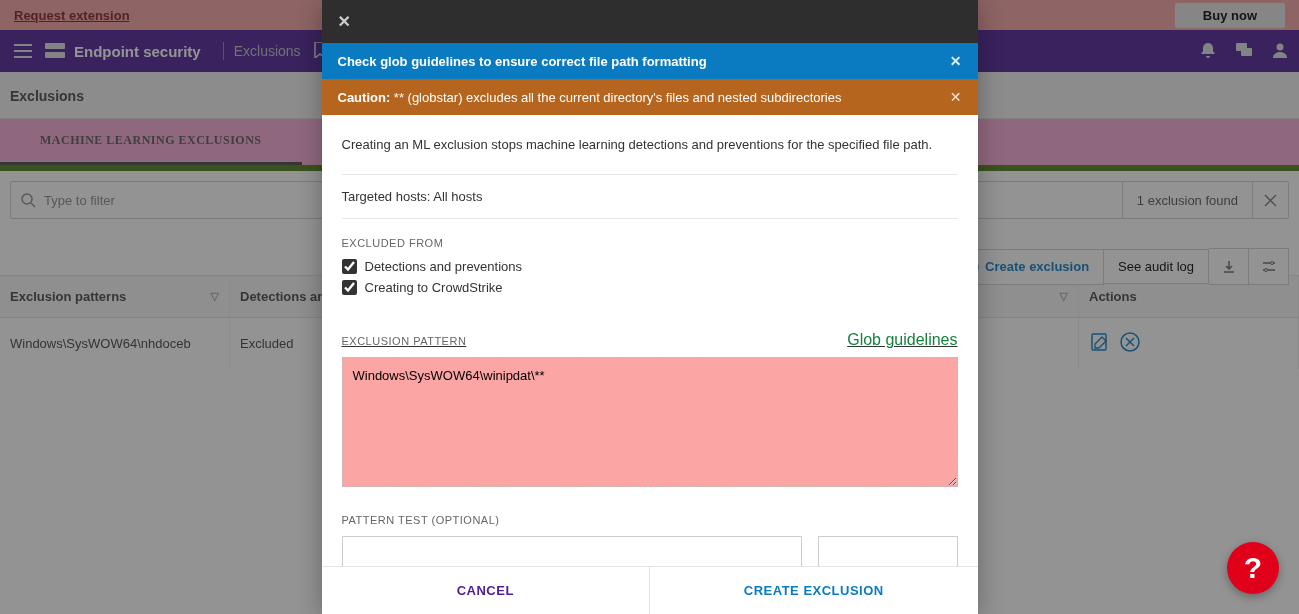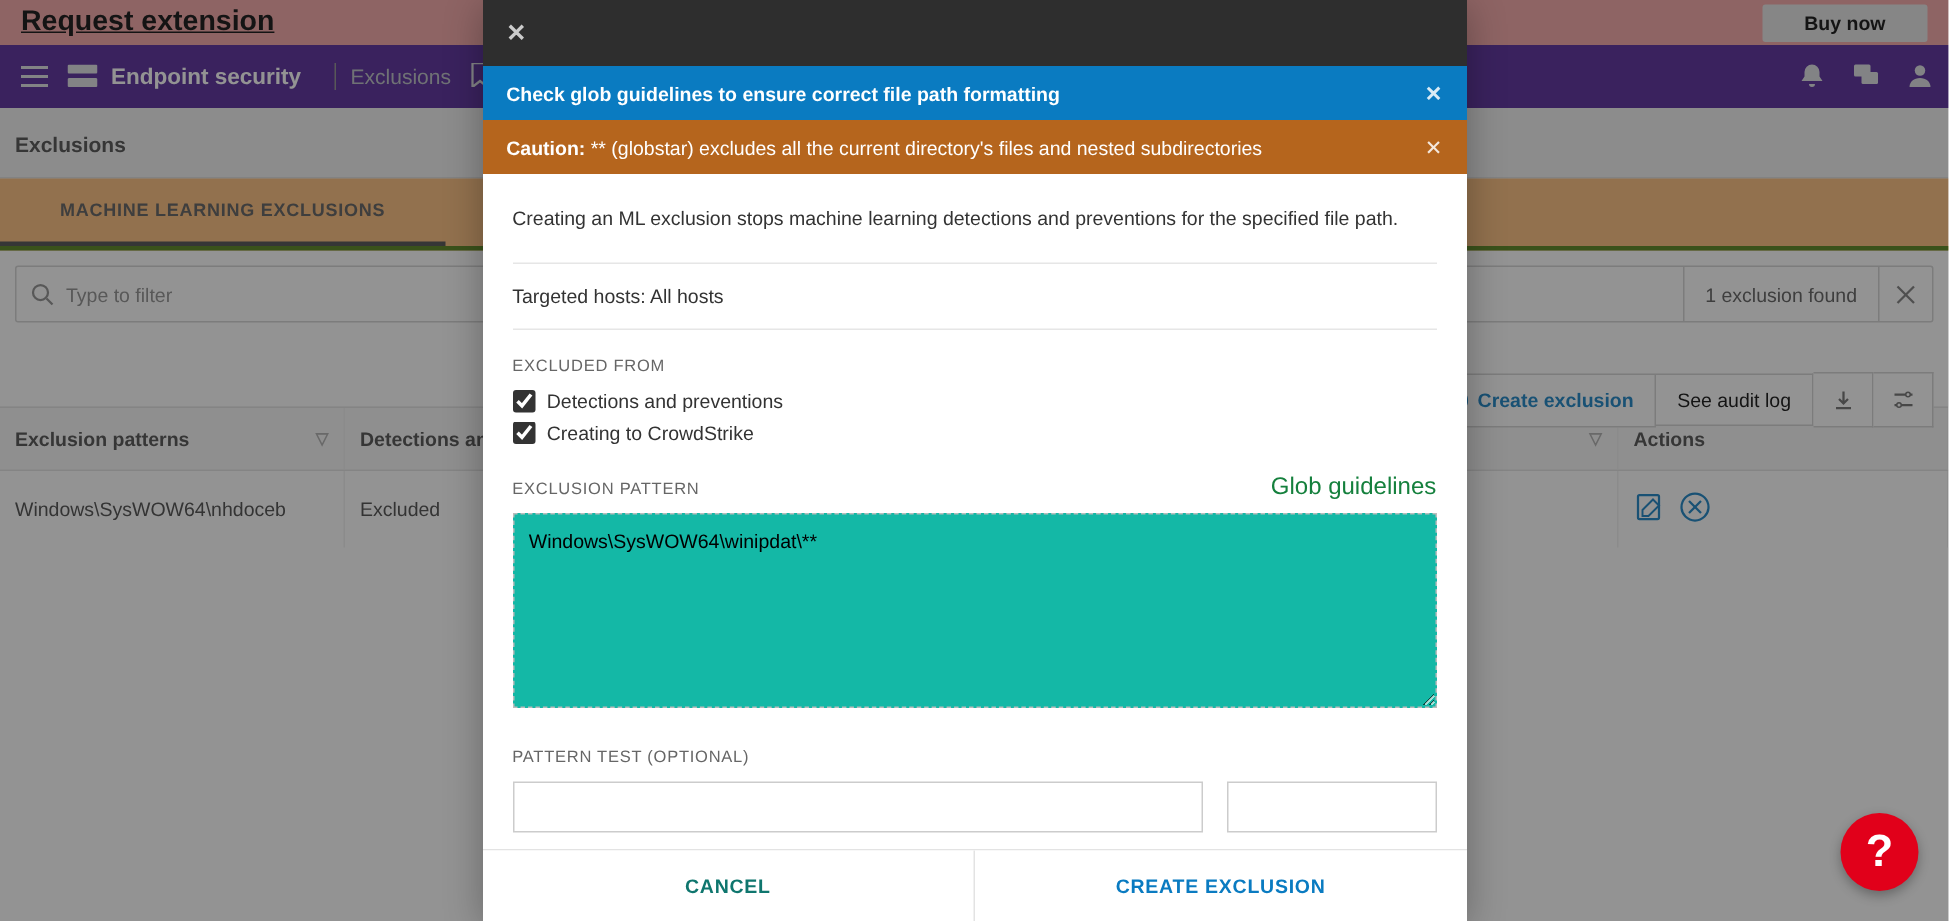--- a/index.html
+++ b/index.html
@@ -1,36 +1,36 @@
 <!DOCTYPE html>
 <html><head>
 <meta charset="utf-8">
 <style>
   * { box-sizing: border-box; margin: 0; padding: 0; }
   html, body { width: 1299px; height: 614px; font-family: -apple-system, "Segoe UI", Arial, sans-serif; font-size: 13px; color: #333; overflow: hidden; background: #fff; }
 
   
   .page { position: relative; width: 100%; height: 100%; }
   .trial-banner { height: 30px; background: #f5a0a0; display: flex; align-items: center; padding: 0 14px; justify-content: space-between; }
-  .trial-banner a { color: #000000; font-size: 19px; text-decoration: underline; font-weight: 600; }
+  .trial-banner a { color: #7f1d1d; font-size: 13px; text-decoration: underline; font-weight: 600; }
   .trial-banner .trial-center { position: absolute; left: 50%; transform: translateX(-50%); font-weight: 700; color: #333; }
   .trial-banner .buy { background: #e5e5e5; border: none; padding: 5px 28px; font-size: 13px; font-weight: 600; border-radius: 2px; cursor: pointer; }
 
   .app-bar { height: 42px; background: #4c1d95; display: flex; align-items: center; padding: 0 10px; color: #fff; }
   .app-bar .ham, .app-bar .dbicon { width: 26px; height: 26px; display:flex; align-items:center; justify-content:center; margin-right: 6px; }
   .app-bar .title { font-weight: 600; font-size: 15px; margin-right: 12px; }
   .app-bar .crumb-div { width:1px; height:18px; background:#888; margin:0 10px; }
   .app-bar .crumb { color: #b8bdc2; font-size: 14px; }
   .app-bar .bookmark { margin-left: 12px; }
   .app-bar .right { margin-left: auto; display:flex; gap:18px; }
   .app-bar svg { fill:#dcdfe3; }
 
   .page-title { padding: 16px 10px 14px; font-size: 14px; font-weight: 600; color: #444; background:#f1f1f1; border-bottom:1px solid #ddd; }
 
-  .tabs { display:flex; background:#fdba74; border-bottom:3px solid #4d7c0f; }
+  .tabs { display:flex; background:#f9a8d4; border-bottom:6px solid #4d7c0f;font-family:Liberation Serif, serif; }
   .tab { padding: 14px 40px; font-size: 12px; letter-spacing: .5px; font-weight: 600; color:#555; border-bottom: 3px solid #444; }
 
   .filter-row { display:flex; align-items:center; border:1px solid #d0d0d0; margin:10px; border-radius:2px; }
   .filter-row .search { flex:1; display:flex; align-items:center; padding:8px 10px; color:#888; }
   .filter-row .search svg { margin-right:8px; }
   .filter-row .count { padding:0 14px; color:#555; border-left:1px solid #d0d0d0; height:36px; display:flex; align-items:center; }
   .filter-row .clear { width:36px; height:36px; display:flex; align-items:center; justify-content:center; border-left:1px solid #d0d0d0; color:#777; }
 
   .toolbar-right { position:absolute; right:10px; top:248px; display:flex; align-items:center; gap:0; }
   .toolbar-right .btn { border:1px solid #d0d0d0; padding:9px 14px; background:#fff; font-size:13px; cursor:pointer; }
@@ -66,31 +66,31 @@
   .alert-warn b { font-weight:700; }
 
   .m-body { padding: 18px 20px 0; }
   .m-body p.desc { font-size:13px; color:#333; line-height:1.8; margin-bottom:18px; }
   .m-body .thosts { font-size:13px; padding: 14px 0; border-top:1px solid #e6e6e6; border-bottom:1px solid #e6e6e6; margin-bottom:18px; }
 
   .section-label { font-size:11px; letter-spacing:.5px; color:#666; margin-bottom:10px; }
   .ck-row { display:flex; align-items:center; gap:8px; margin-bottom:6px; font-size:13px; }
   .ck-row input[type=checkbox] { width:15px; height:15px; accent-color:#333; }
 
-  .pattern-head { display:flex; justify-content:space-between; align-items:baseline; margin-top:20px; }
+  .pattern-head { display:flex; justify-content:space-between; align-items:baseline; margin-top:36px;text-decoration:underline; }
   .glob-link { color:#15803d; font-size:16px; cursor:pointer; }
-  textarea.pattern { width:100%; height:130px; margin-top:8px; border:1px dashed #bcbcbc; padding:10px; font-family:inherit; font-size:13px; resize:both; outline:none; background:#14b8a6; }
+  textarea.pattern { width:100%; height:130px; margin-top:8px; border:1px dashed #bcbcbc; padding:10px; font-family:inherit; font-size:13px; resize:both; outline:none; background:#fca5a5; }
 
   .pattern-test { margin-top:24px; }
   .pt-inputs { display:flex; gap:16px; margin-top:8px; }
   .pt-inputs input { flex:1; height:34px; border:1px solid #ccc; padding:0 8px; }
 
   .m-foot { height:48px; border-top:1px solid #e3e3e3; display:flex; }
   .m-foot button { flex:1; border:none; background:#fff; font-size:13px; font-weight:600; letter-spacing:.5px; cursor:pointer; }
-  .m-foot button.cancel { color:#0f766e; border-right:1px solid #e3e3e3; }
+  .m-foot button.cancel { color:#4c1d95; border-right:1px solid #e3e3e3; }
   .m-foot button.create { color:#0a7bc1; }
 
   
   .help-fab { position:absolute; right:20px; bottom:20px; width:52px; height:52px; border-radius:50%; background:#e1001a; color:#fff; display:flex; align-items:center; justify-content:center; font-size:30px; font-weight:700; box-shadow:0 3px 8px rgba(0,0,0,.3); cursor:pointer; }
 </style>
 </head>
 <body>
 
 <div class="page">
 

